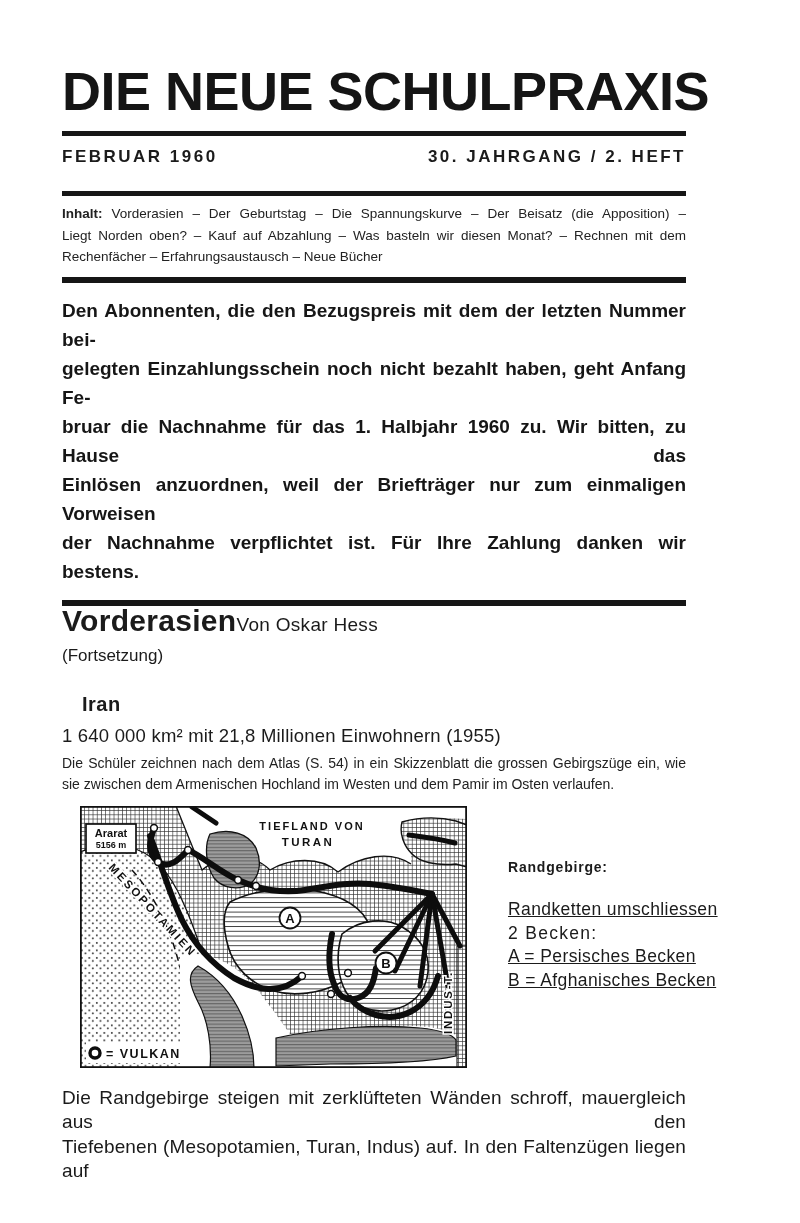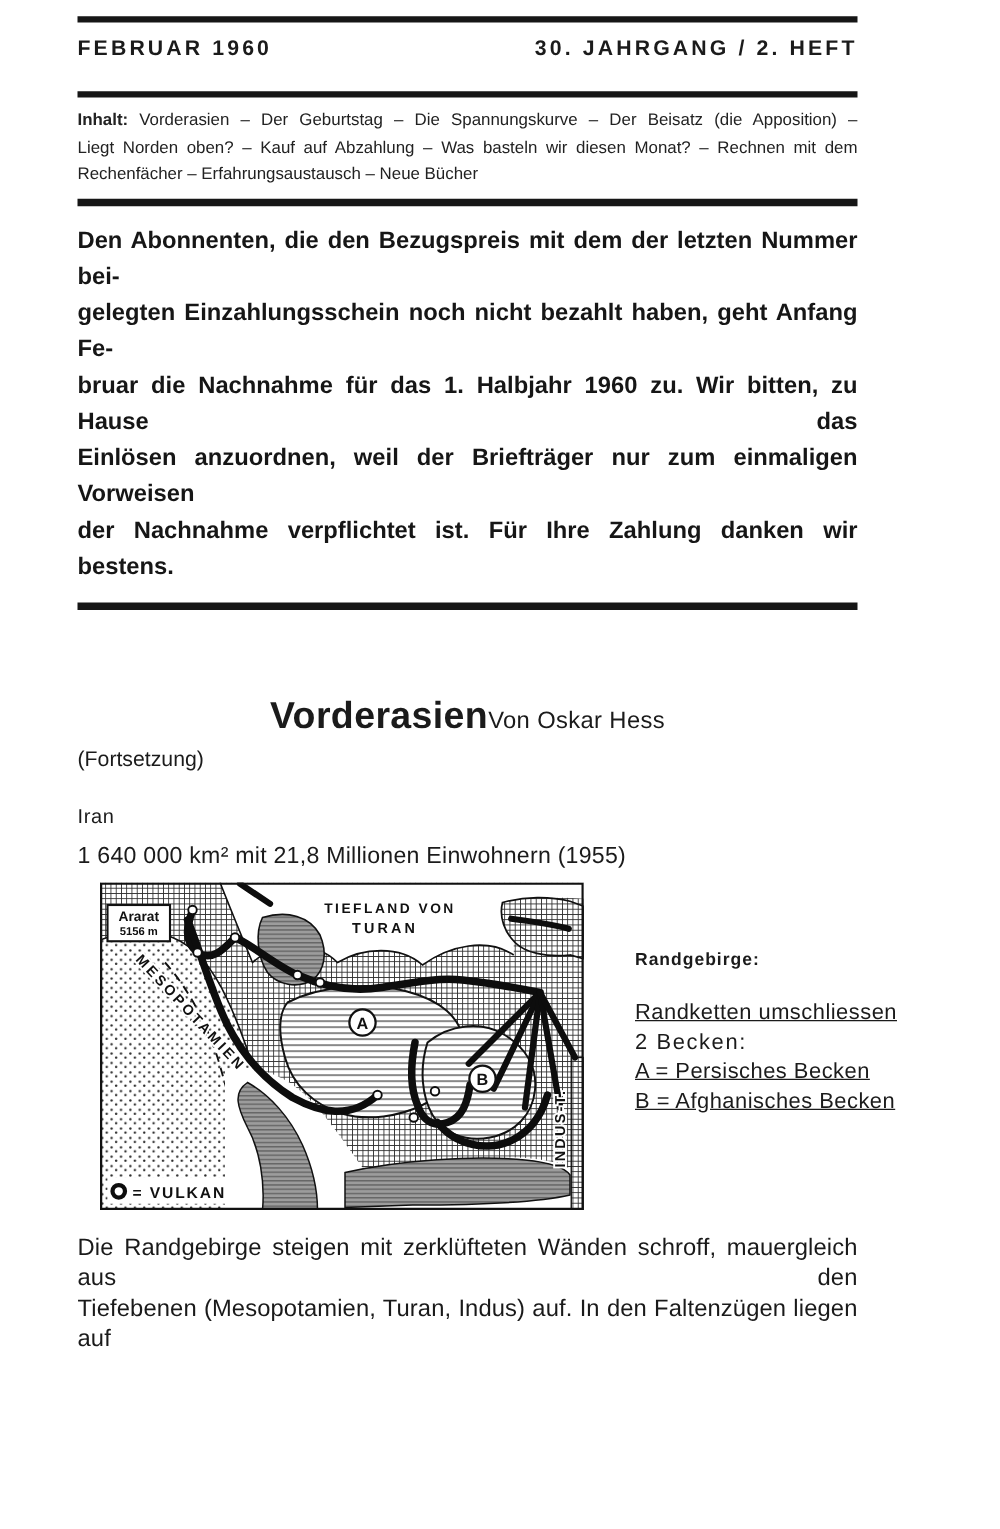--- a/index.html
+++ b/index.html
@@ -19,44 +19,45 @@
   .issue-row{
     display:flex;justify-content:space-between;align-items:baseline;
     font-size:17px;font-weight:bold;letter-spacing:2.5px;padding:11px 0 24px;
   }
   .contents{font-size:13.5px;line-height:21.5px;padding:7px 0 9px;color:#222;}
   .contents .line{text-align:justify;text-align-last:justify;}
   .contents .line.last{text-align:left;text-align-last:left;}
   .contents .label{font-weight:bold;}
   .notice{font-size:19px;font-weight:bold;line-height:29px;padding:13px 0 14px;color:#161616;}
   .notice .line{text-align:justify;text-align-last:justify;}
-  .byline-row{display:flex;justify-content:center;align-items:baseline;margin-top:70px;}
+  .byline-row{display:flex;justify-content:flex-start;align-items:baseline;}
   .article-title{font-size:30px;font-weight:bold;letter-spacing:.3px;line-height:1;}
   .byline{font-size:19px;letter-spacing:.3px;}
   .fortsetzung{font-size:17px;margin-top:10px;}
-  .section-heading{font-size:16px;font-weight:normal;letter-spacing:.5px;margin-top:28px;line-height:1;}
+  .section-heading{font-size:20px;font-weight:bold;letter-spacing:.5px;margin-top:28px;line-height:1;margin-left:20px;}
   .stats{font-size:18.5px;margin-top:11px;letter-spacing:.2px;}
   .instruction{font-size:14px;line-height:21px;margin-top:6px;color:#222;}
   .instruction .line{text-align:justify;text-align-last:justify;}
   .instruction .line.last{text-align:left;text-align-last:left;}
   .figure-row{display:flex;margin-top:11px;}
   .map-wrap{flex:0 0 auto;padding-left:18px;}
   .side-note{margin:50px 0 0 41px;font-size:17.5px;line-height:23.5px;white-space:nowrap;}
   .side-note .head{font-size:14px;font-weight:bold;letter-spacing:.8px;margin-bottom:19px;}
   .side-note .ls{letter-spacing:1.3px;}
   .side-note .l{letter-spacing:.4px;text-decoration:underline;}
   .bodypara{font-size:19px;line-height:24.5px;margin-top:14px;color:#1a1a1a;letter-spacing:.1px;}
   .bodypara .line{text-align:justify;text-align-last:justify;}
   svg text{font-family:"Liberation Sans",sans-serif;}
 </style>
 </head>
 <body>
 
 <div class="page">
 
+  <div class="masthead-title">DIE NEUE SCHULPRAXIS</div>
   <div class="rule under-title"></div>
 
   <div class="issue-row">
     <span>FEBRUAR 1960</span>
     <span>30. JAHRGANG / 2. HEFT</span>
   </div>
   <div class="rule"></div>
 
   <div class="contents">
     <div class="line"><span class="label">Inhalt:</span><span> Vorderasien – Der Geburtstag – Die Spannungskurve – Der Beisatz (die Apposition) –</span></div>
@@ -75,20 +76,24 @@
   <div class="rule thick"></div>
 
   <div class="byline-row">
     <span class="article-title">Vorderasien</span>
     <span class="byline">Von Oskar Hess</span>
   </div>
   <div class="fortsetzung">(Fortsetzung)</div>
 
   <div class="section-heading">Iran</div>
   <div class="stats">1 640 000 km² mit 21,8 Millionen Einwohnern (1955)</div>
+  <div class="instruction">
+    <div class="line">Die Schüler zeichnen nach dem Atlas (S. 54) in ein Skizzenblatt die grossen Gebirgszüge ein, wie</div>
+    <div class="line last">sie zwischen dem Armenischen Hochland im Westen und dem Pamir im Osten verlaufen.</div>
+  </div>
 
   <div class="figure-row">
     <div class="map-wrap">
       <svg width="387" height="262" viewBox="0 0 387 262">
         <defs>
           <pattern id="xh" width="4.2" height="4.2" patternUnits="userSpaceOnUse">
             <rect width="4.2" height="4.2" fill="#ffffff"></rect>
             <path d="M0,0.35 H4.2 M0.35,0 V4.2" stroke="#2e2e2e" stroke-width="0.7"></path>
           </pattern>
           <pattern id="hl" width="6" height="4.8" patternUnits="userSpaceOnUse">

